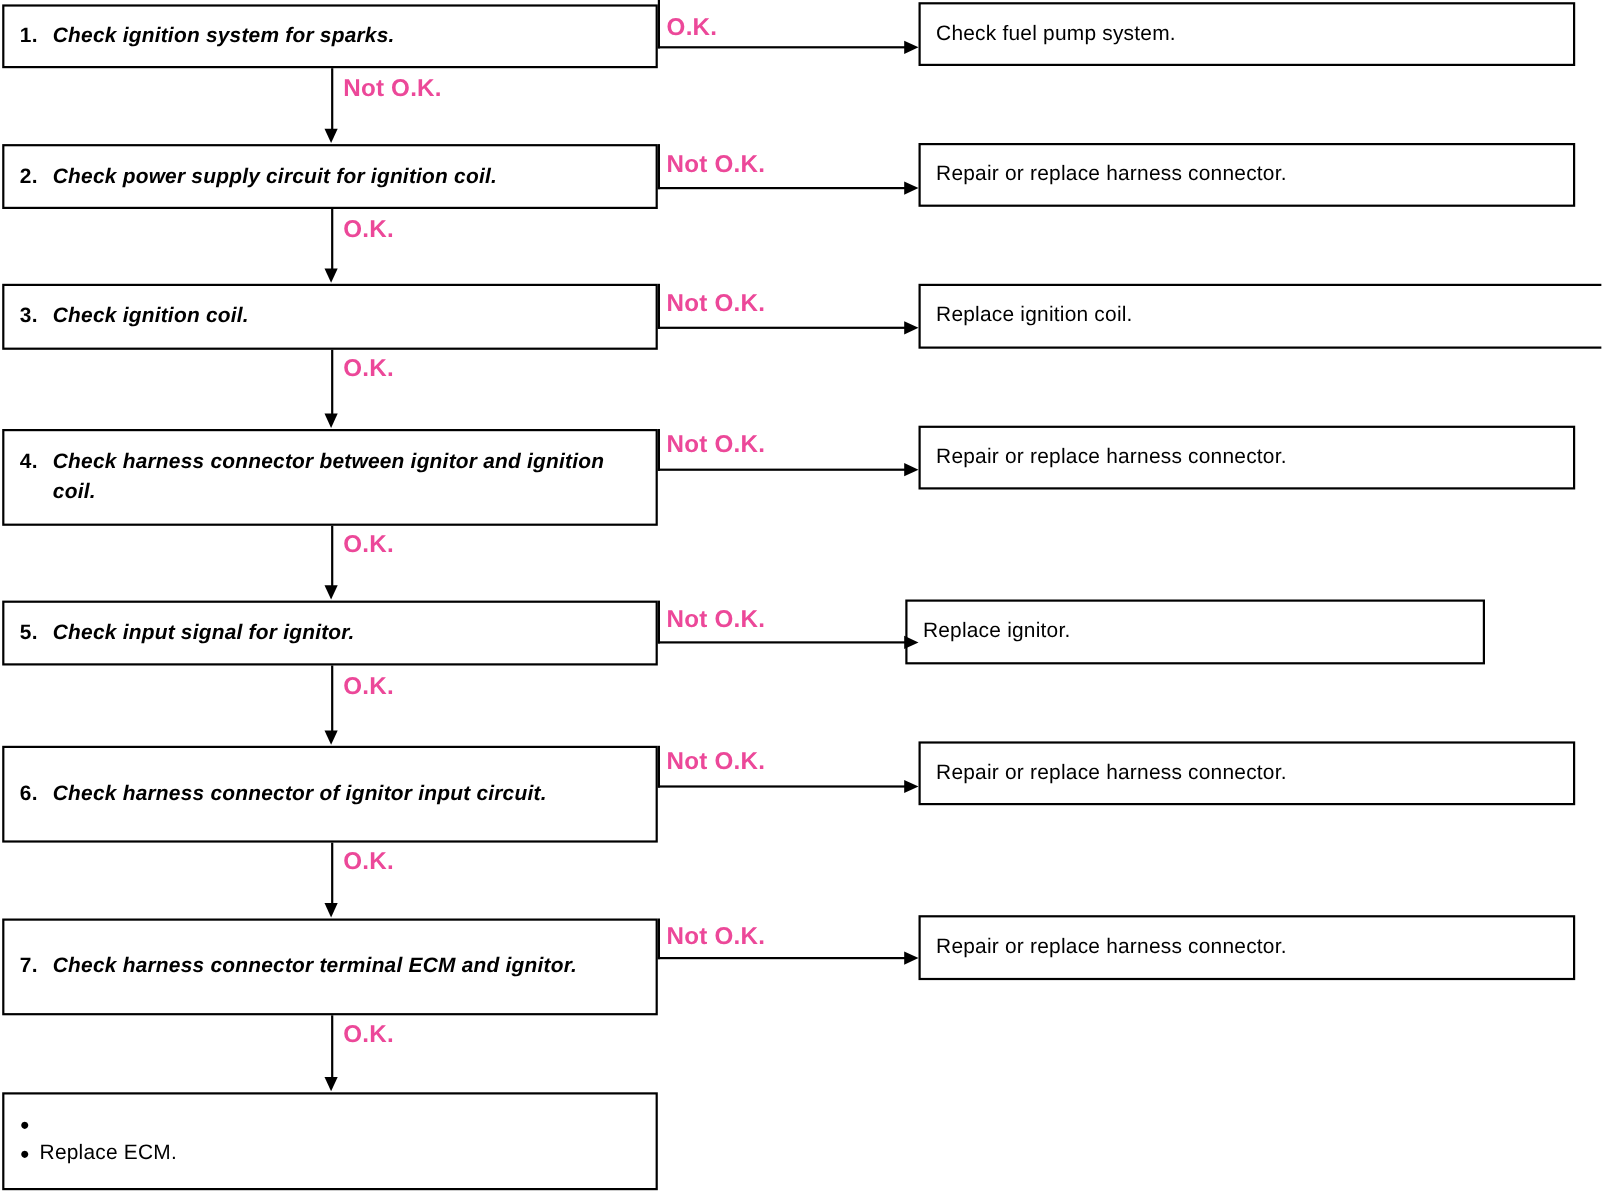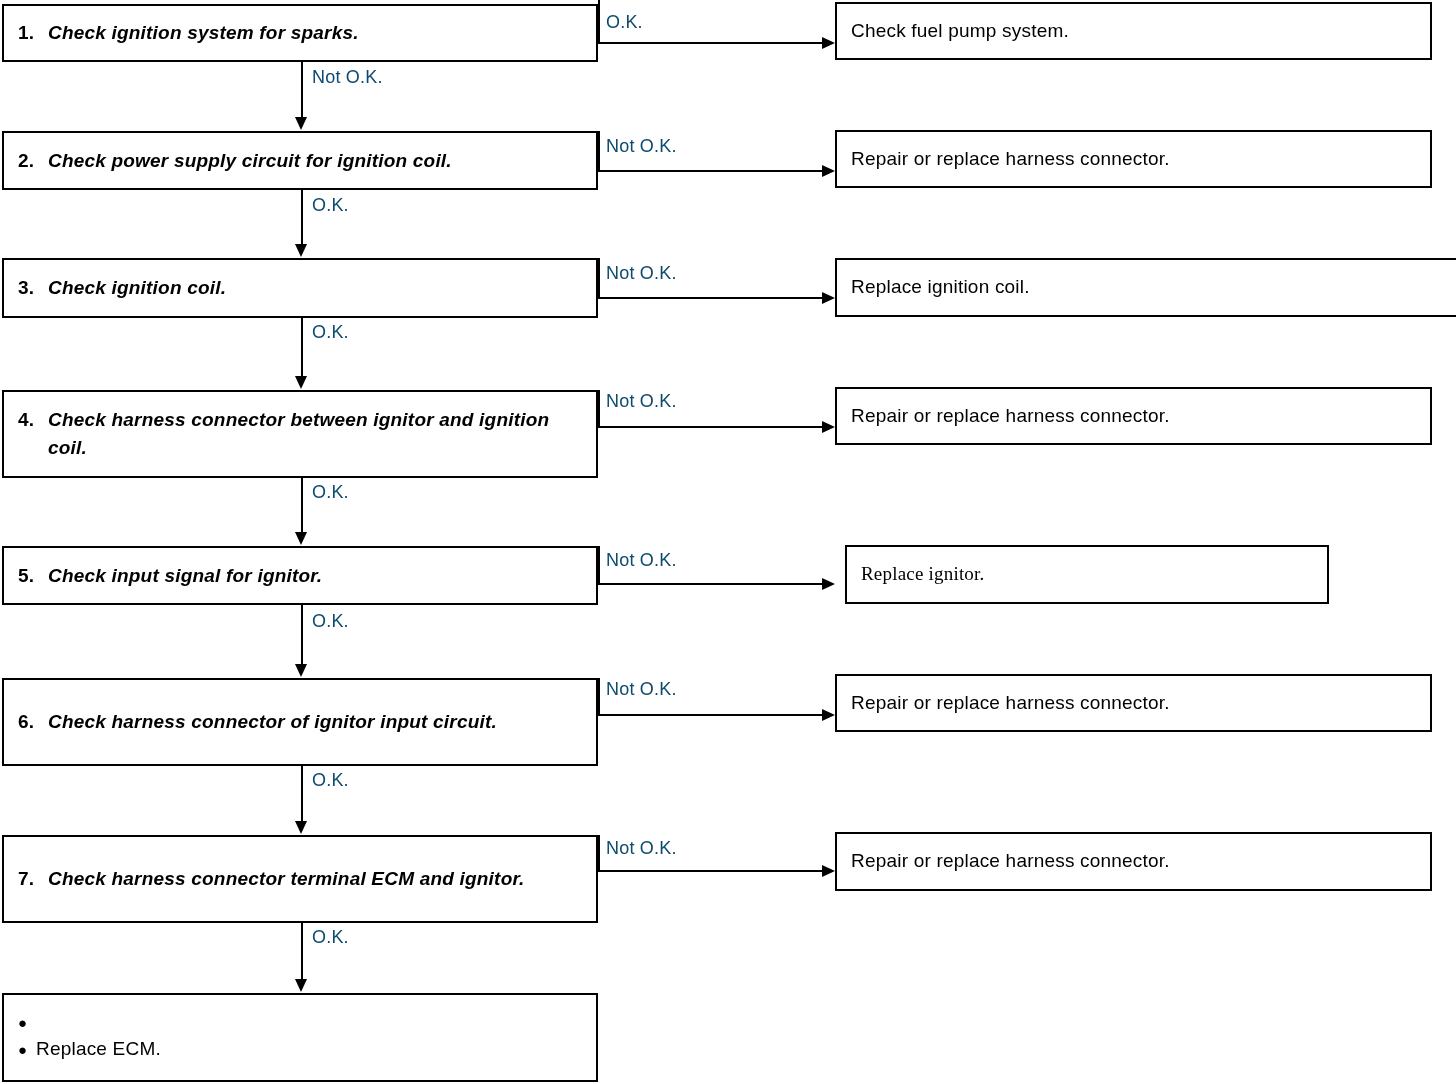--- a/index.html
+++ b/index.html
@@ -87,23 +87,23 @@
   .arrow-right {
     position: absolute;
     width: 0;
     height: 0;
     border-top: 6px solid transparent;
     border-bottom: 6px solid transparent;
     border-left: 13px solid #000000;
   }
   .edge-label {
     position: absolute;
-    font-size: 18px;
-    font-weight: normal;
-    color: #0c4a6e;
+    font-size: 22px;
+    font-weight: bold;
+    color: #ec4899;
     white-space: nowrap;
     letter-spacing: 0.2px;
   }
 </style>
 </head>
 <body>
 
 <div id="canvas">
 
   <div class="box" style="left:2px; top:4px; width:596px; height:58px;">
@@ -198,21 +198,21 @@
       <div class="action-text">Replace ignition coil.</div>
     </div>
   </div>
 
   <div class="box" style="left:835px; top:387px; width:597px; height:58px;">
     <div class="box-inner">
       <div class="action-text">Repair or replace harness connector.</div>
     </div>
   </div>
 
-  <div class="box" style="left:845px; top:545px; width:484px; height:59px;font-family:Liberation Serif, serif;">
+  <div class="box" style="left:823px; top:545px; width:527px; height:59px;">
     <div class="box-inner">
       <div class="action-text">Replace ignitor.</div>
     </div>
   </div>
 
   <div class="box" style="left:835px; top:674px; width:597px; height:58px;">
     <div class="box-inner">
       <div class="action-text">Repair or replace harness connector.</div>
     </div>
   </div>

